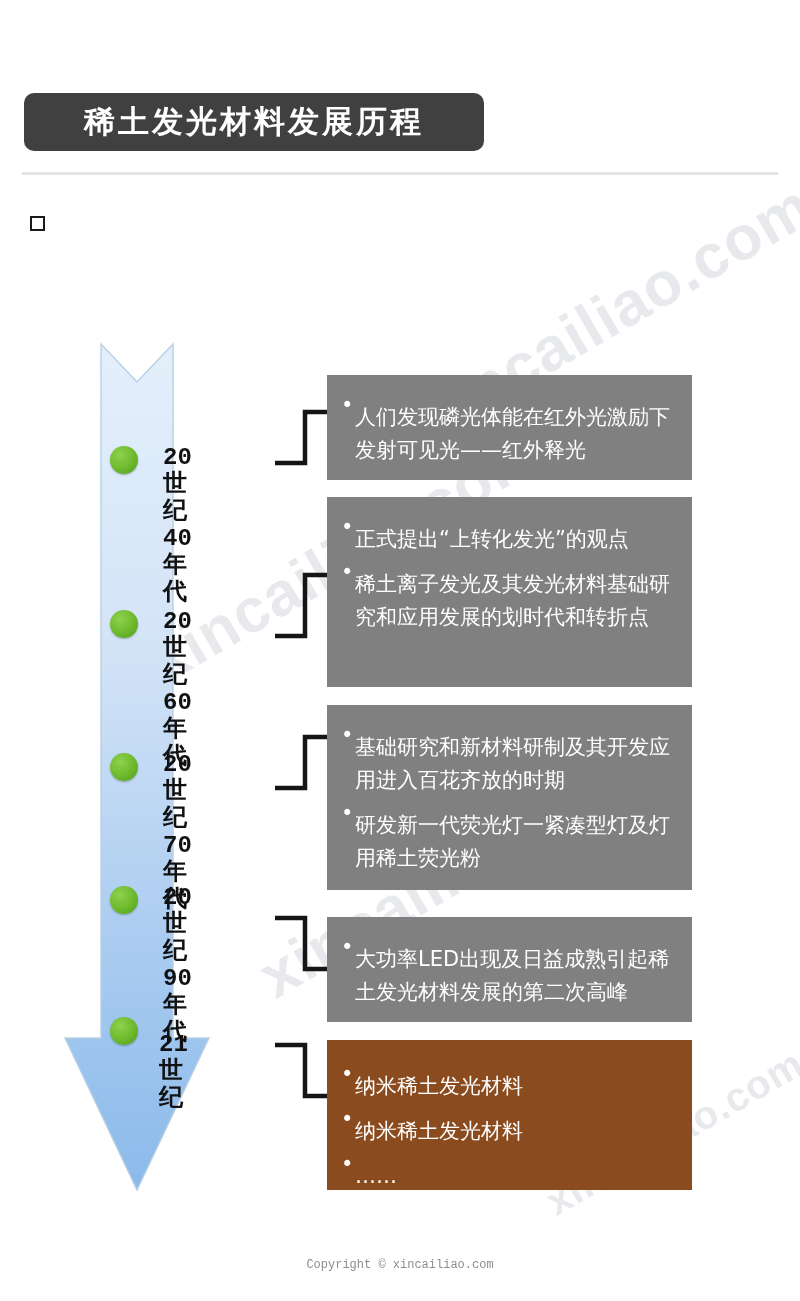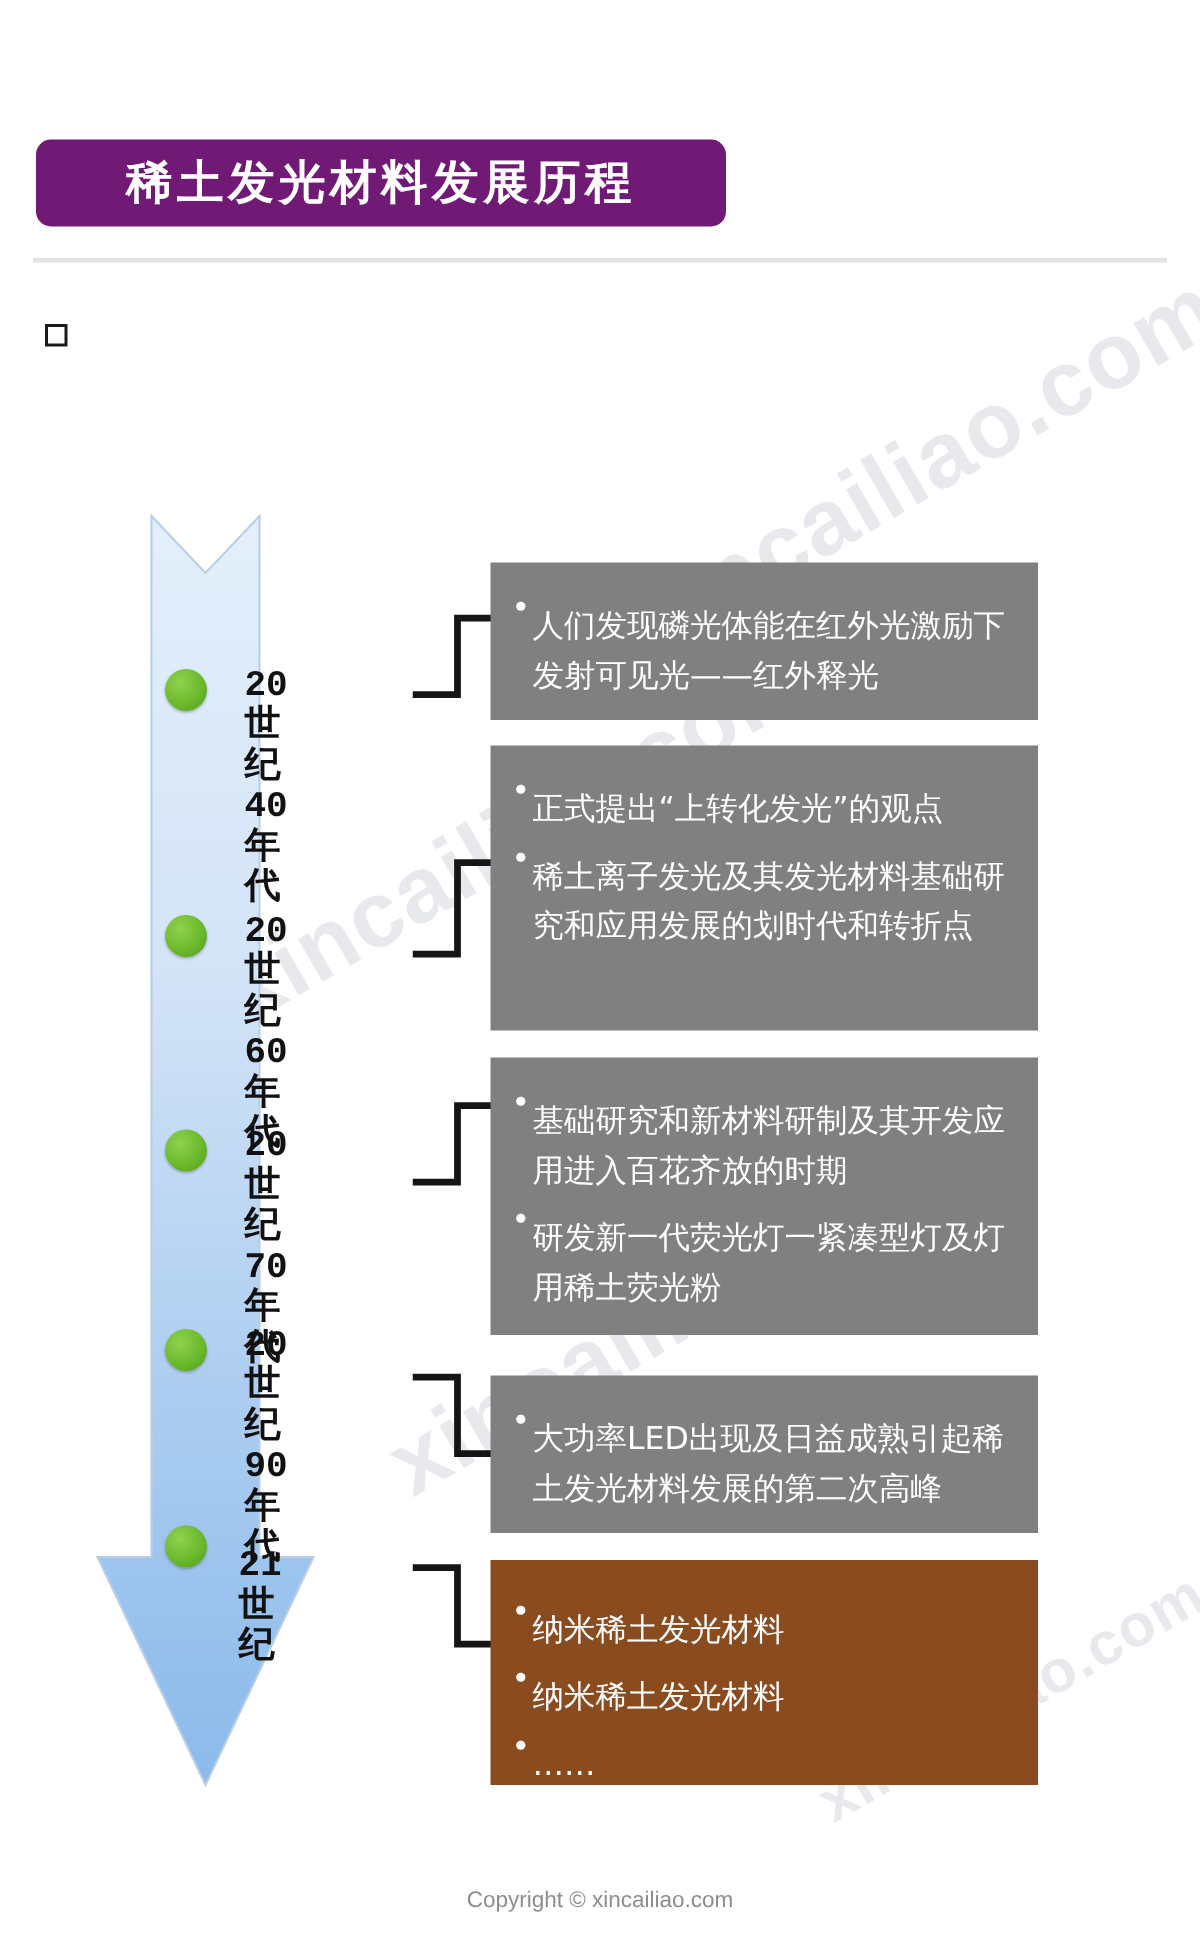--- a/index.html
+++ b/index.html
@@ -38,21 +38,21 @@
   
   .header {
     position: absolute;
     left: 0; top: 0; width: 800px; height: 190px;
     z-index: 5;
   }
   .title-bar {
     position: absolute;
     left: 24px; top: 93px;
     width: 460px; height: 58px;
-    background: #701a75;
+    background: #404040;
     border-radius: 10px;
     display: flex;
     align-items: center;
     justify-content: center;
   }
   .title-text {
     color: #ffffff;
     font-size: 31px;
     font-weight: bold;
     letter-spacing: 3px;
@@ -194,23 +194,23 @@
     flex: 1 1 auto;
     margin-top: 12px;
   }
 
   
   .footer {
     position: absolute;
     left: 0; top: 1258px;
     width: 800px;
     text-align: center;
-    font-size: 15px;
+    font-size: 12px;
     color: #8d8d8d;
-    font-family: Liberation Sans, sans-serif;
+    font-family: Liberation Mono, monospace;
     z-index: 5;
   }
 </style>
 </head>
 <body>
 
 <div class="wm wm1">xincailiao.com</div>
 <div class="wm wm2">xincailiao.com</div>
 <div class="wm wm3">xincailiao.com</div>
 <div class="wm wm4">xincailiao.com</div>

